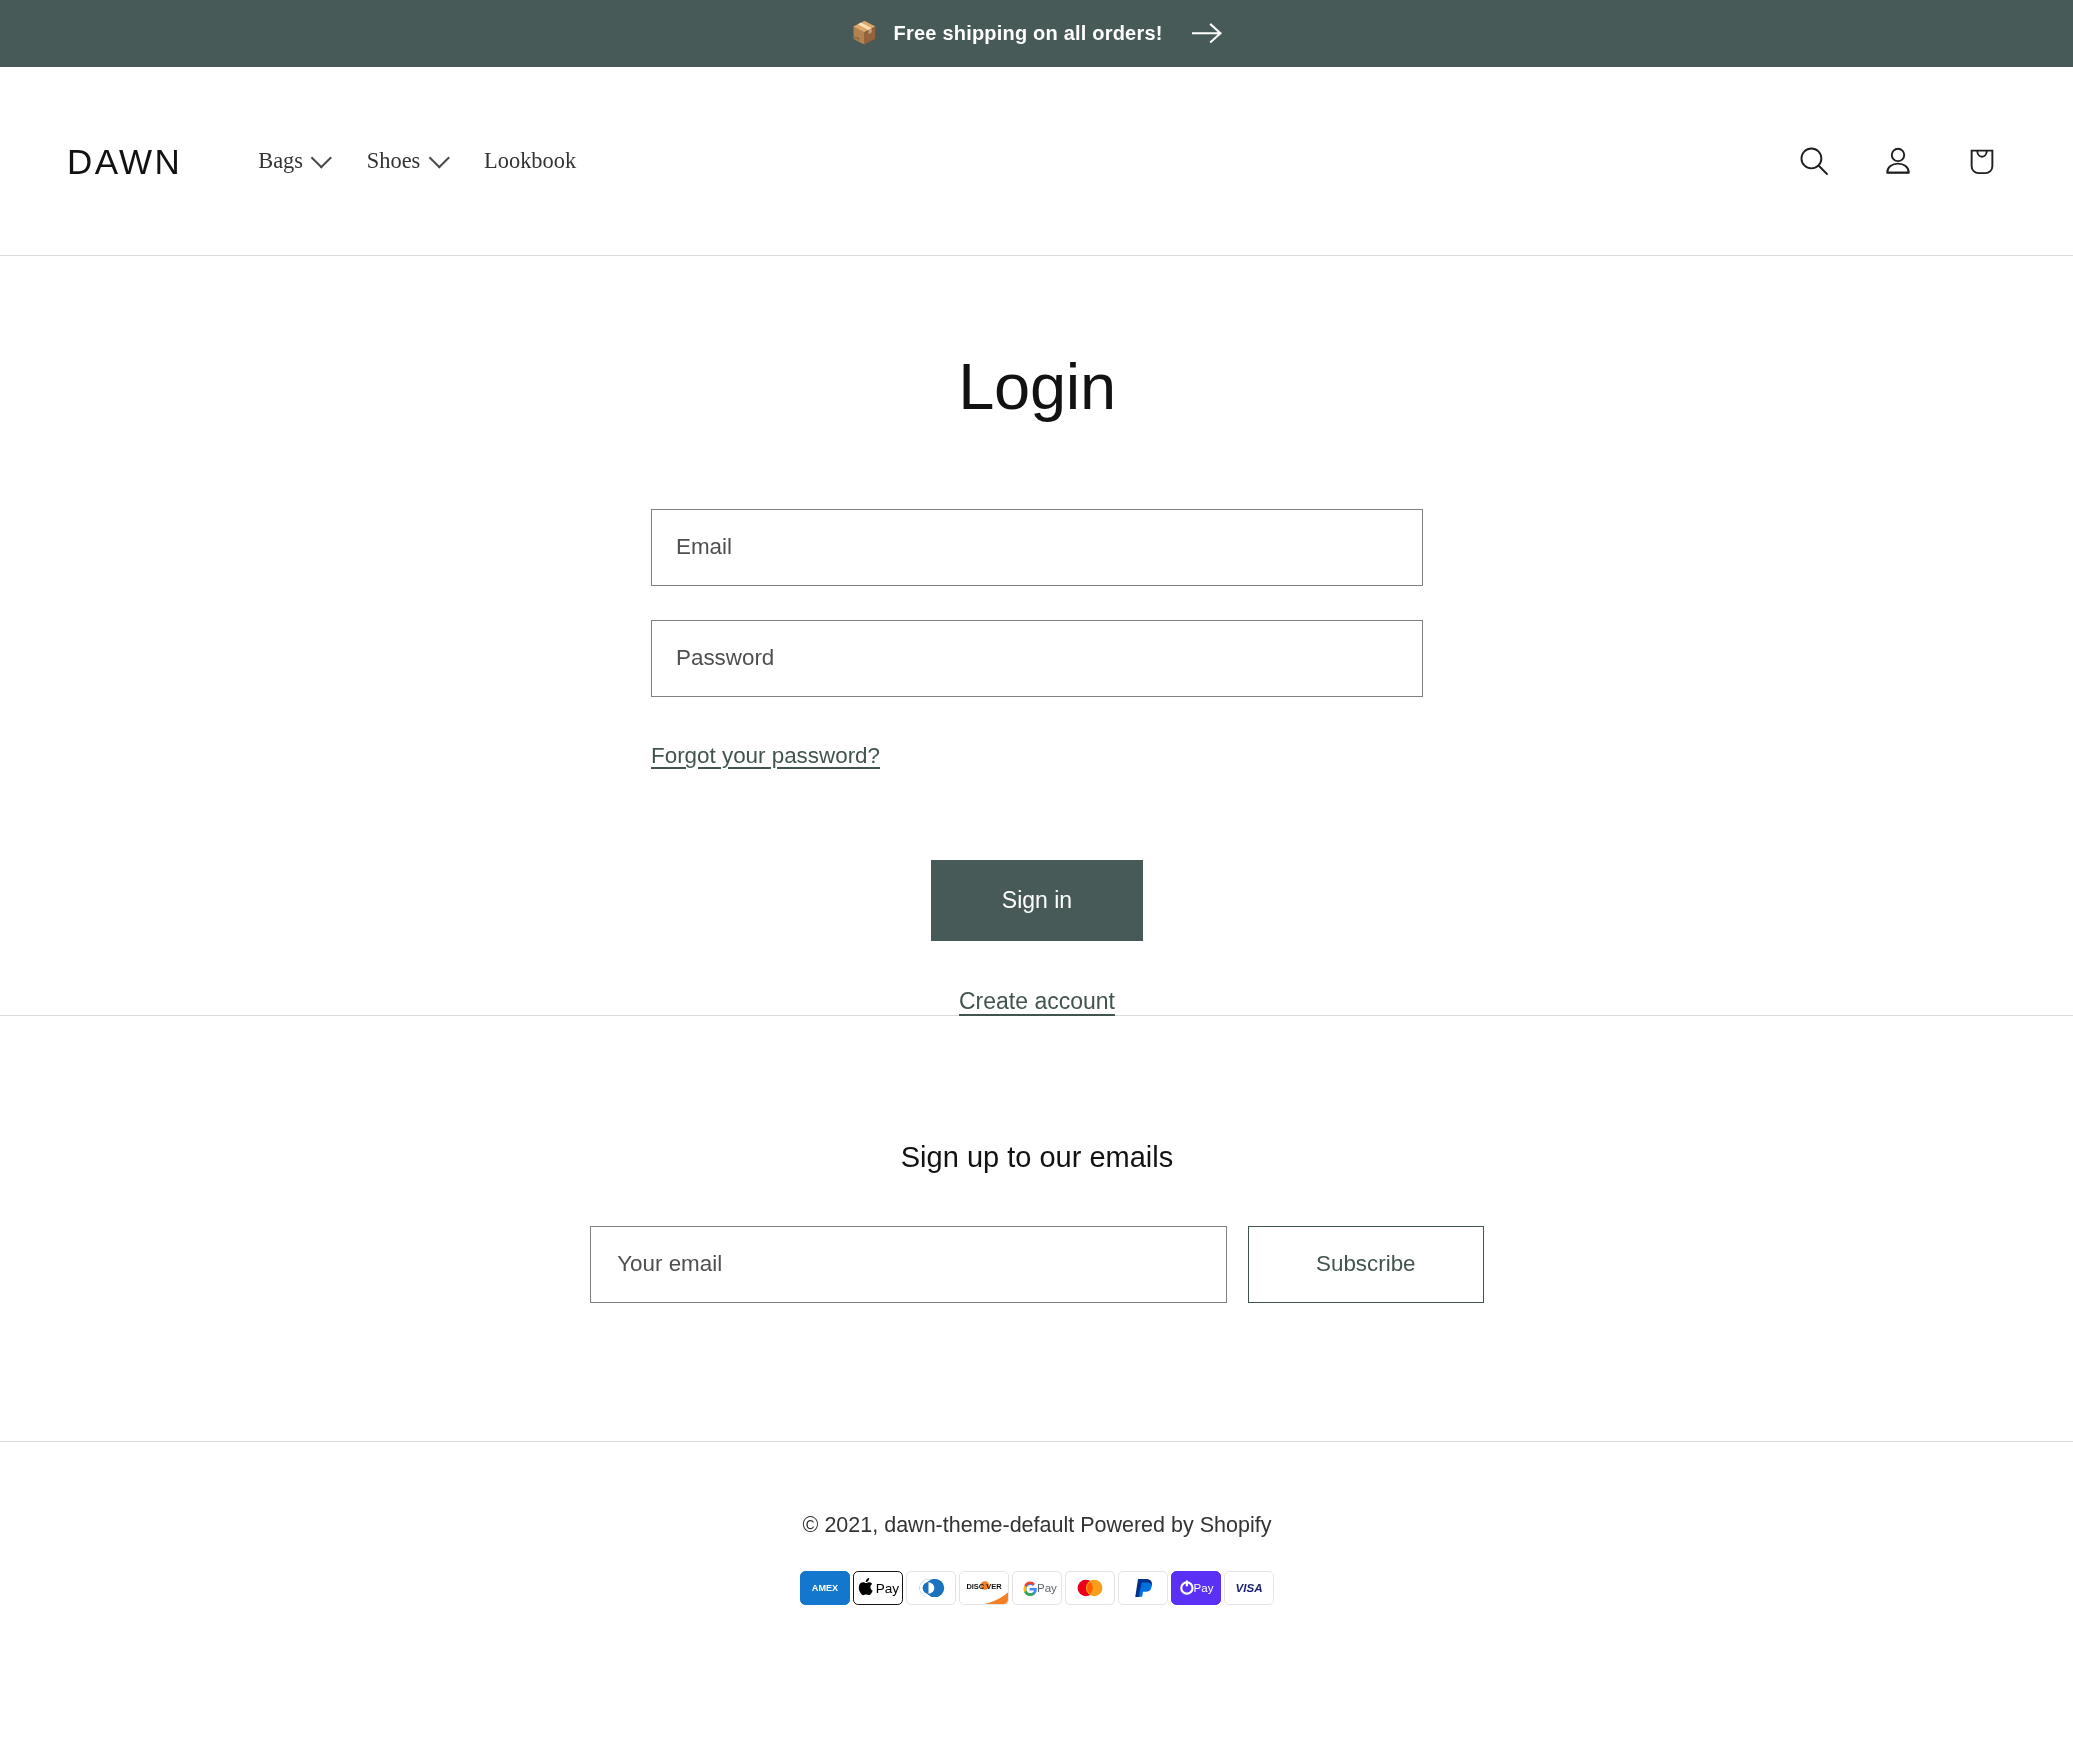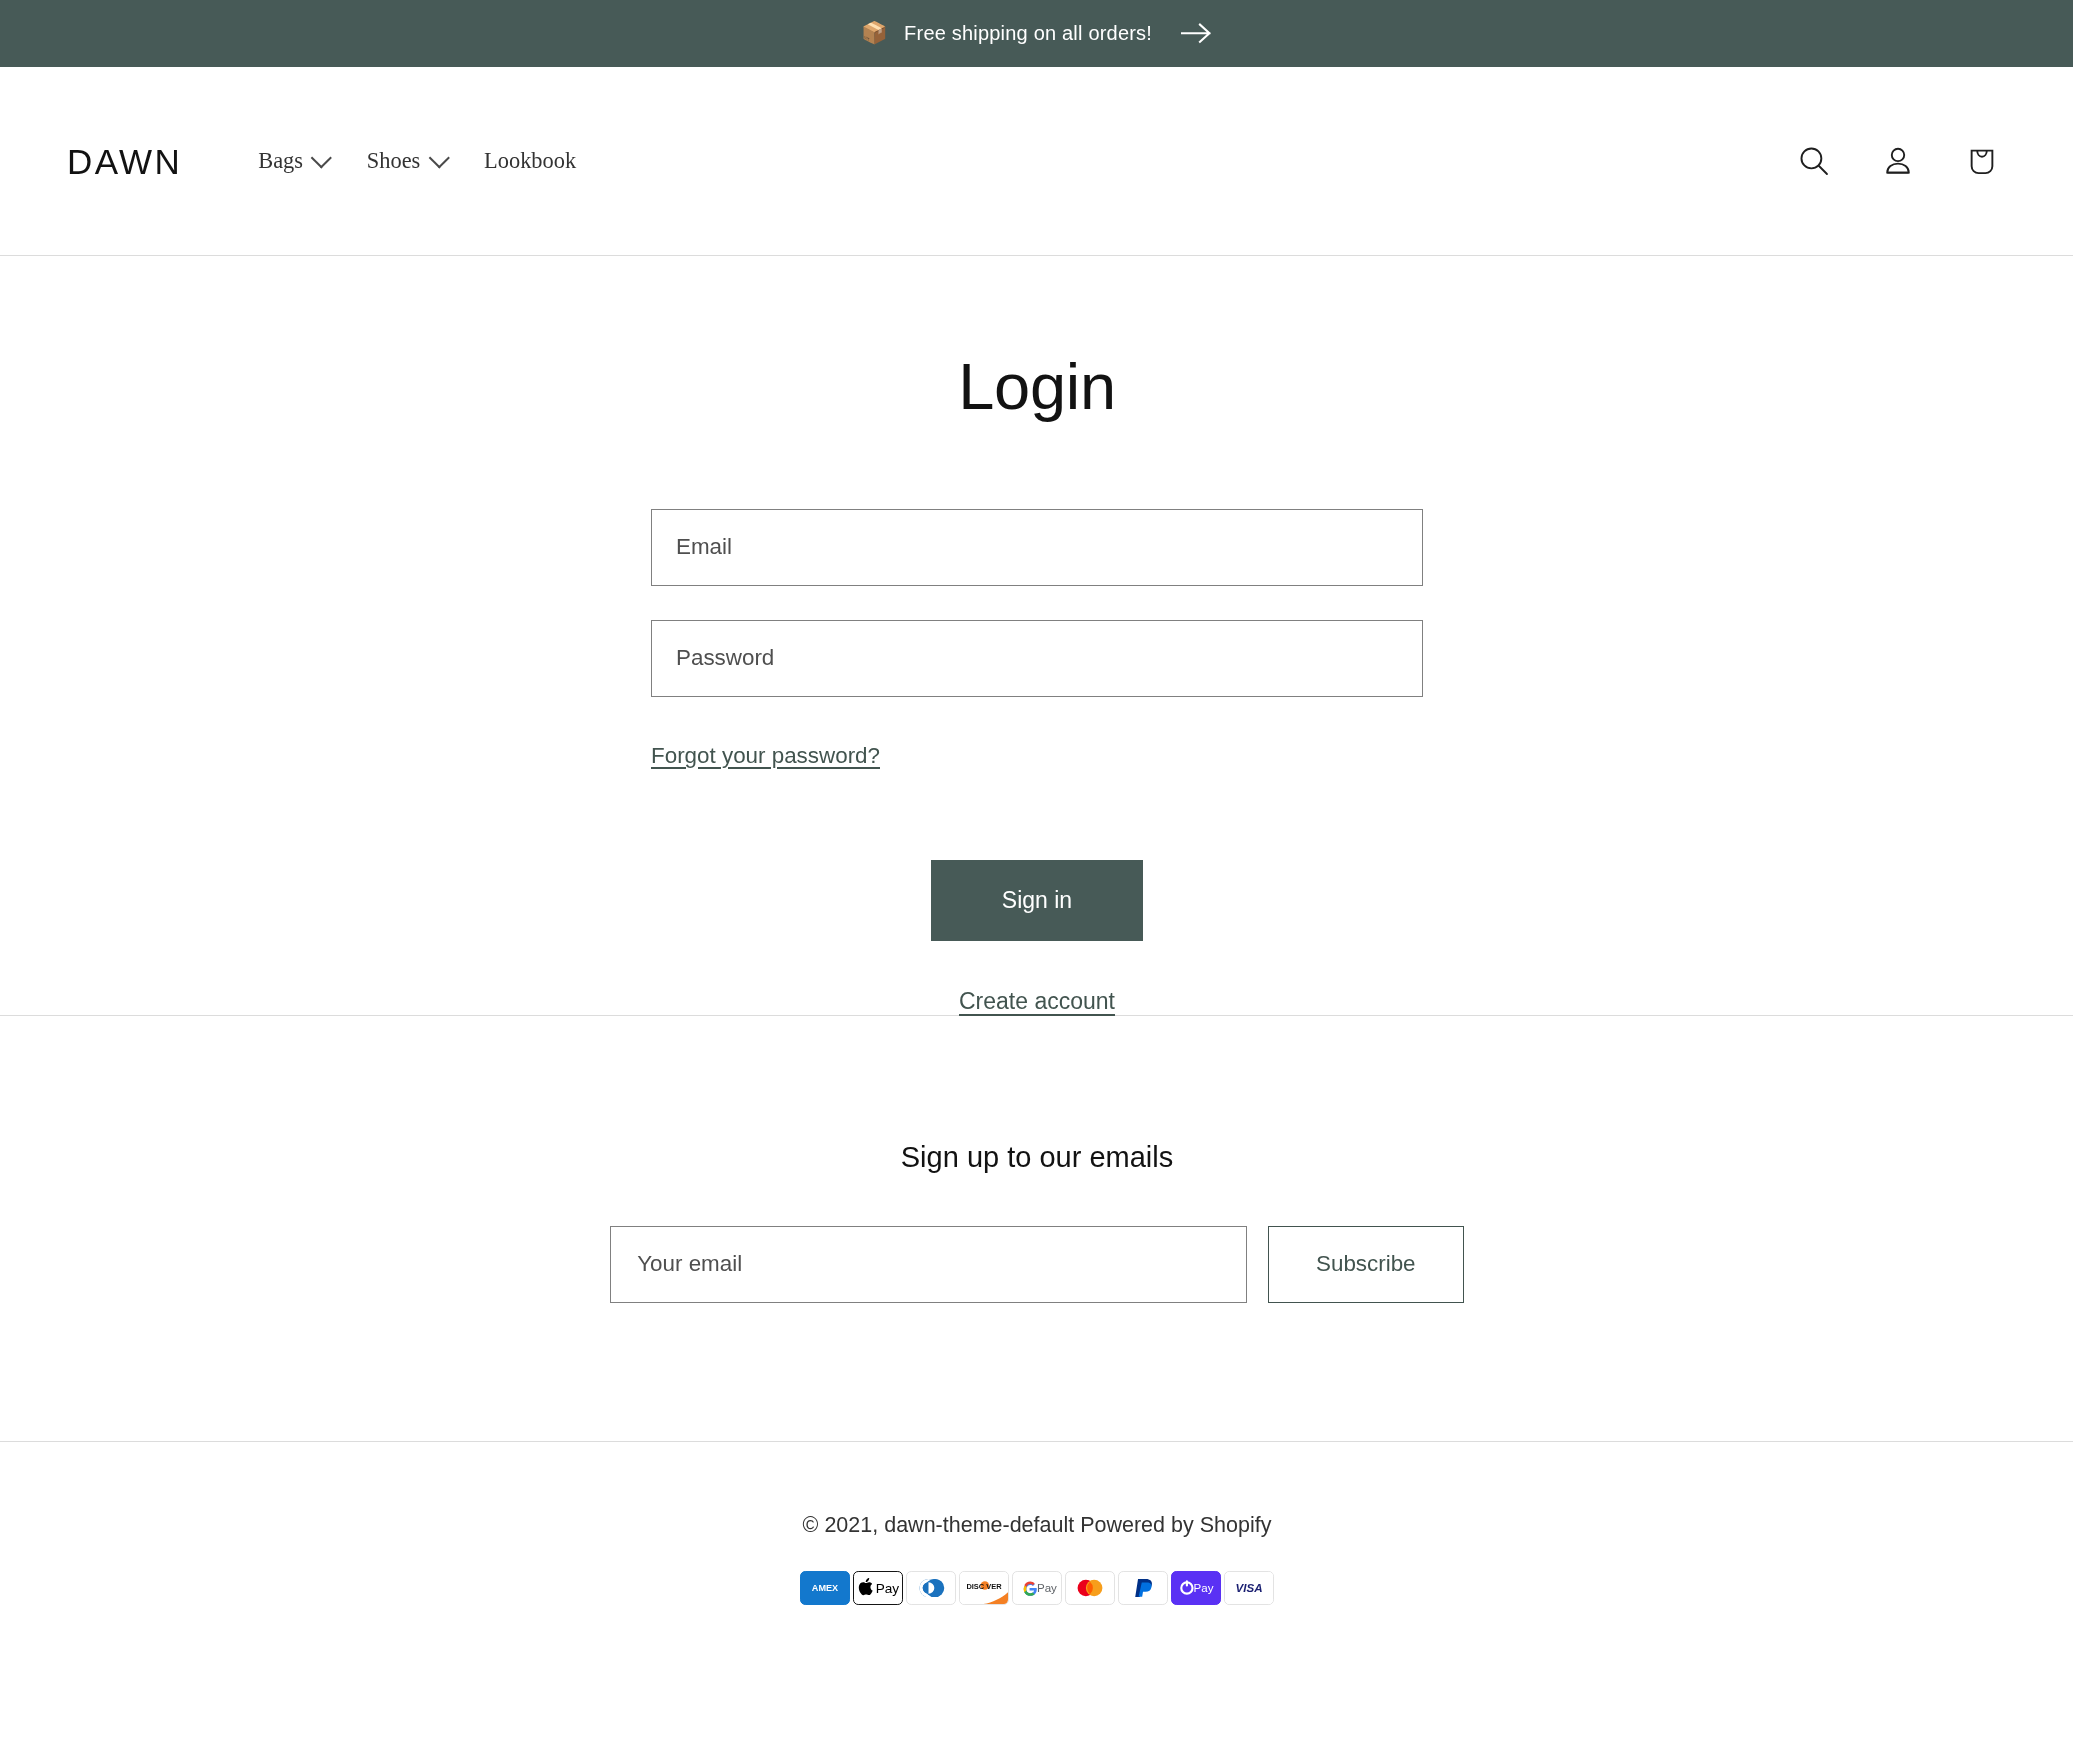--- a/index.html
+++ b/index.html
@@ -26,21 +26,21 @@
     align-items: center;
     gap: 15.5px;
     color: #ffffff;
     font-size: 20px;
     letter-spacing: 0.2px;
   }
   .announcement-emoji {
     font-size: 21.5px;
     line-height: 1;
   }
-  .announcement-text { font-weight: 400; }
+  .announcement-text { font-weight: 700; }
   .announcement-arrow {
     display: inline-flex;
     align-items: center;
     margin-left: 13.8px;
   }
 
   
   .site-header {
     height: 189px;
     border-bottom: 1.7px solid #dcdcdc;
@@ -189,21 +189,21 @@
     background: #ffffff;
     display: flex;
     align-items: center;
     padding: 0 26px;
   }
   .newsletter-input span {
     font-size: 22.4px;
     color: #4f4f4f;
   }
   .subscribe-button {
-    width: 196px;
+    width: 236px;
     height: 77px;
     margin-left: 20.6px;
     background: transparent;
     border: 1.7px solid #42544f;
     color: #42544f;
     font-size: 22.4px;
     font-family: "Liberation Sans", sans-serif;
     display: flex;
     align-items: center;
     justify-content: center;

